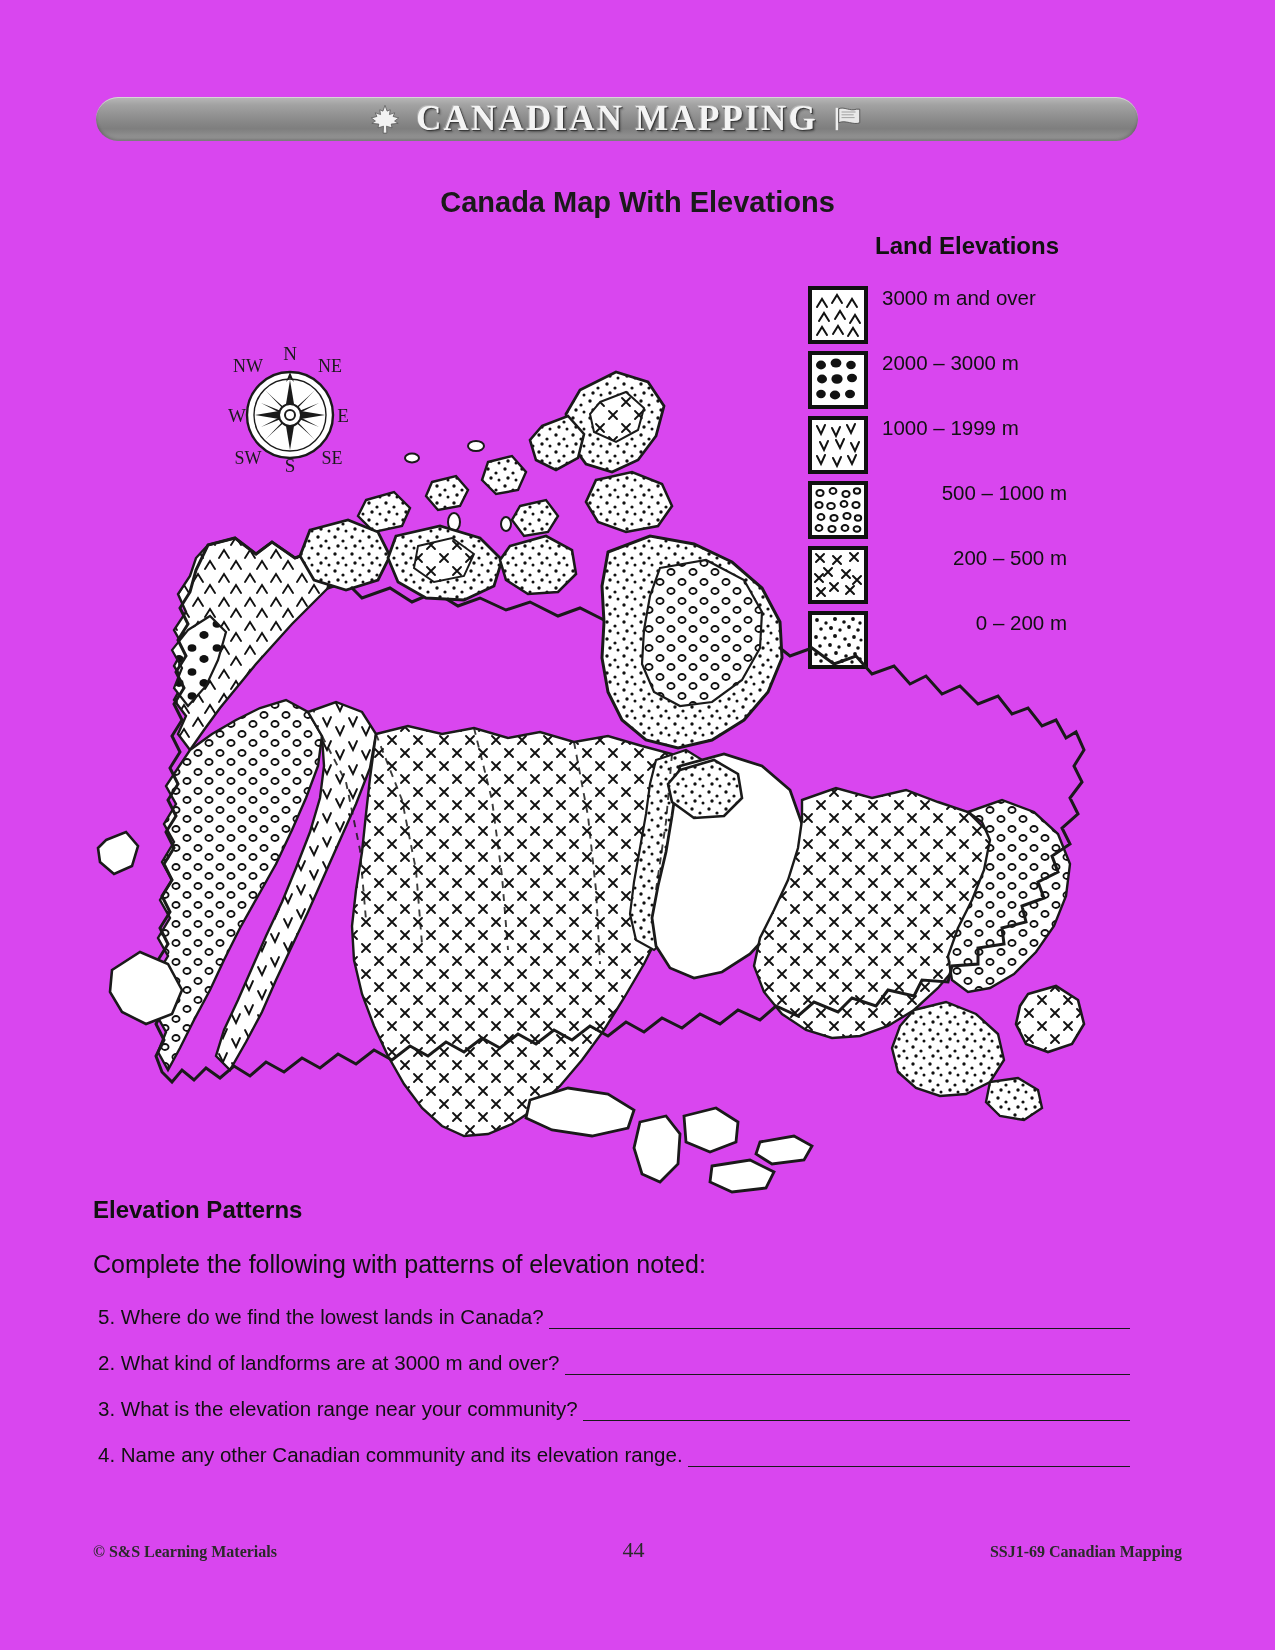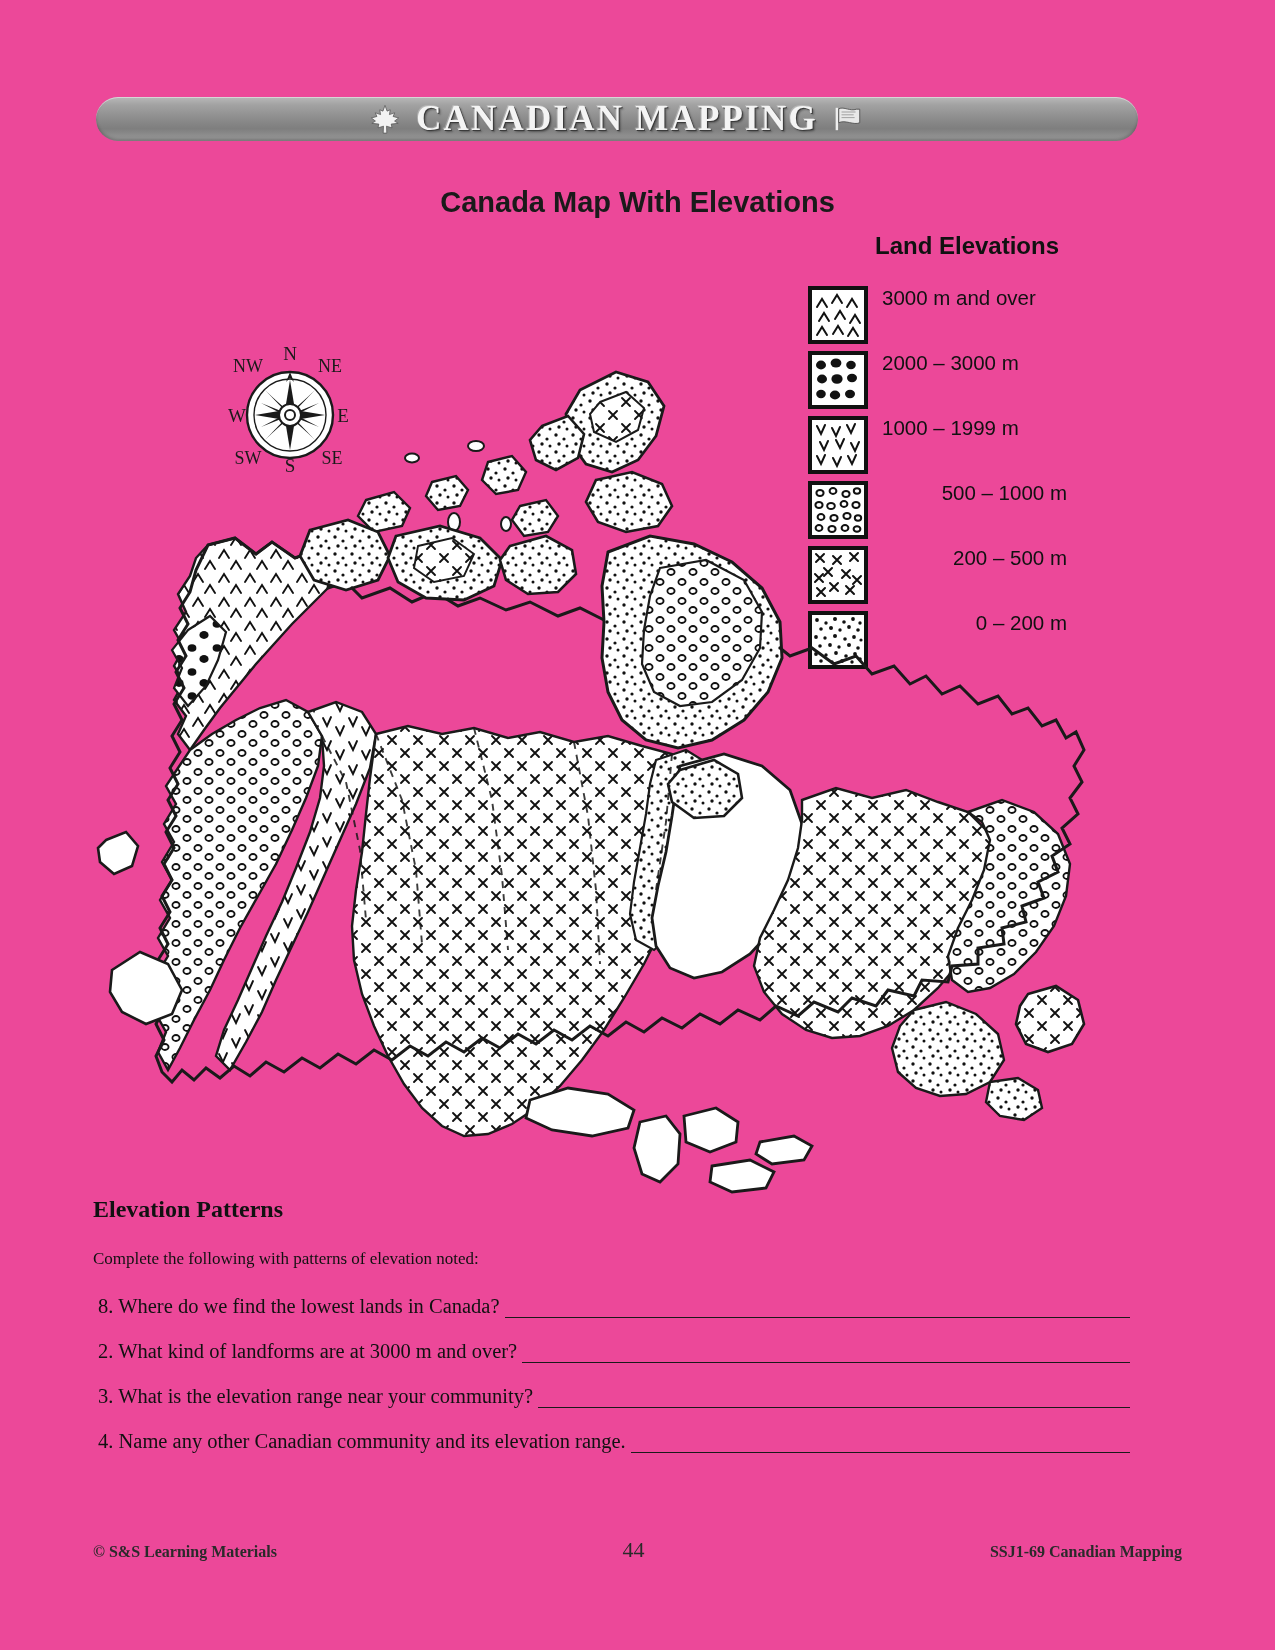--- a/index.html
+++ b/index.html
@@ -13,21 +13,21 @@
     position: relative;
     font-family: "Liberation Sans", sans-serif;
     color: #111;
     overflow: hidden;
   }
 
   
   .page {
     position: absolute;
     inset: 0;
-    background: #ec4899;
+    background: #d946ef;
   }
 
   
   .banner-wrap {
     position: absolute;
     left: 96px;
     top: 97px;
     width: 1042px;
     height: 44px;
   }
@@ -114,29 +114,29 @@
   .map-area {
     position: absolute;
     left: 60px;
     top: 330px;
     width: 1080px;
     height: 920px;
   }
   .map-svg { display: block; }
 
   
-  .worksheet { position: absolute; left: 93px; top: 1196px; width: 1055px; font-family: Liberation Serif, serif; }
+  .worksheet { position: absolute; left: 93px; top: 1196px; width: 1055px; }
   .section-head {
     font-size: 24px;
     font-weight: bold;
     margin: 0 0 26px 0;
     color: #111;
   }
   .instruction {
-    font-size: 17px;
+    font-size: 25px;
     margin: 16px 0 26px 0;
     color: #111;
   }
   .qrow {
     display: flex;
     align-items: flex-end;
     margin: 0 0 22px 0;
   }
   .qtext {
     font-size: 20.5px;
@@ -567,21 +567,21 @@
                  L50 662 Z" fill="#ffffff" stroke="#1a1a1a" stroke-width="2.6"></path>
       </g>
     </svg>
   </div>
 
   <div class="worksheet">
     <h2 class="section-head">Elevation Patterns</h2>
     <p class="instruction">Complete the following with patterns of elevation noted:</p>
 
     <div class="qrow">
-      <span class="qtext">8. Where do we find the lowest lands in Canada?</span>
+      <span class="qtext">5. Where do we find the lowest lands in Canada?</span>
       <span class="qline"></span>
     </div>
     <div class="qrow">
       <span class="qtext">2. What kind of landforms are at 3000 m and over?</span>
       <span class="qline"></span>
     </div>
     <div class="qrow">
       <span class="qtext">3. What is the elevation range near your community?</span>
       <span class="qline"></span>
     </div>

